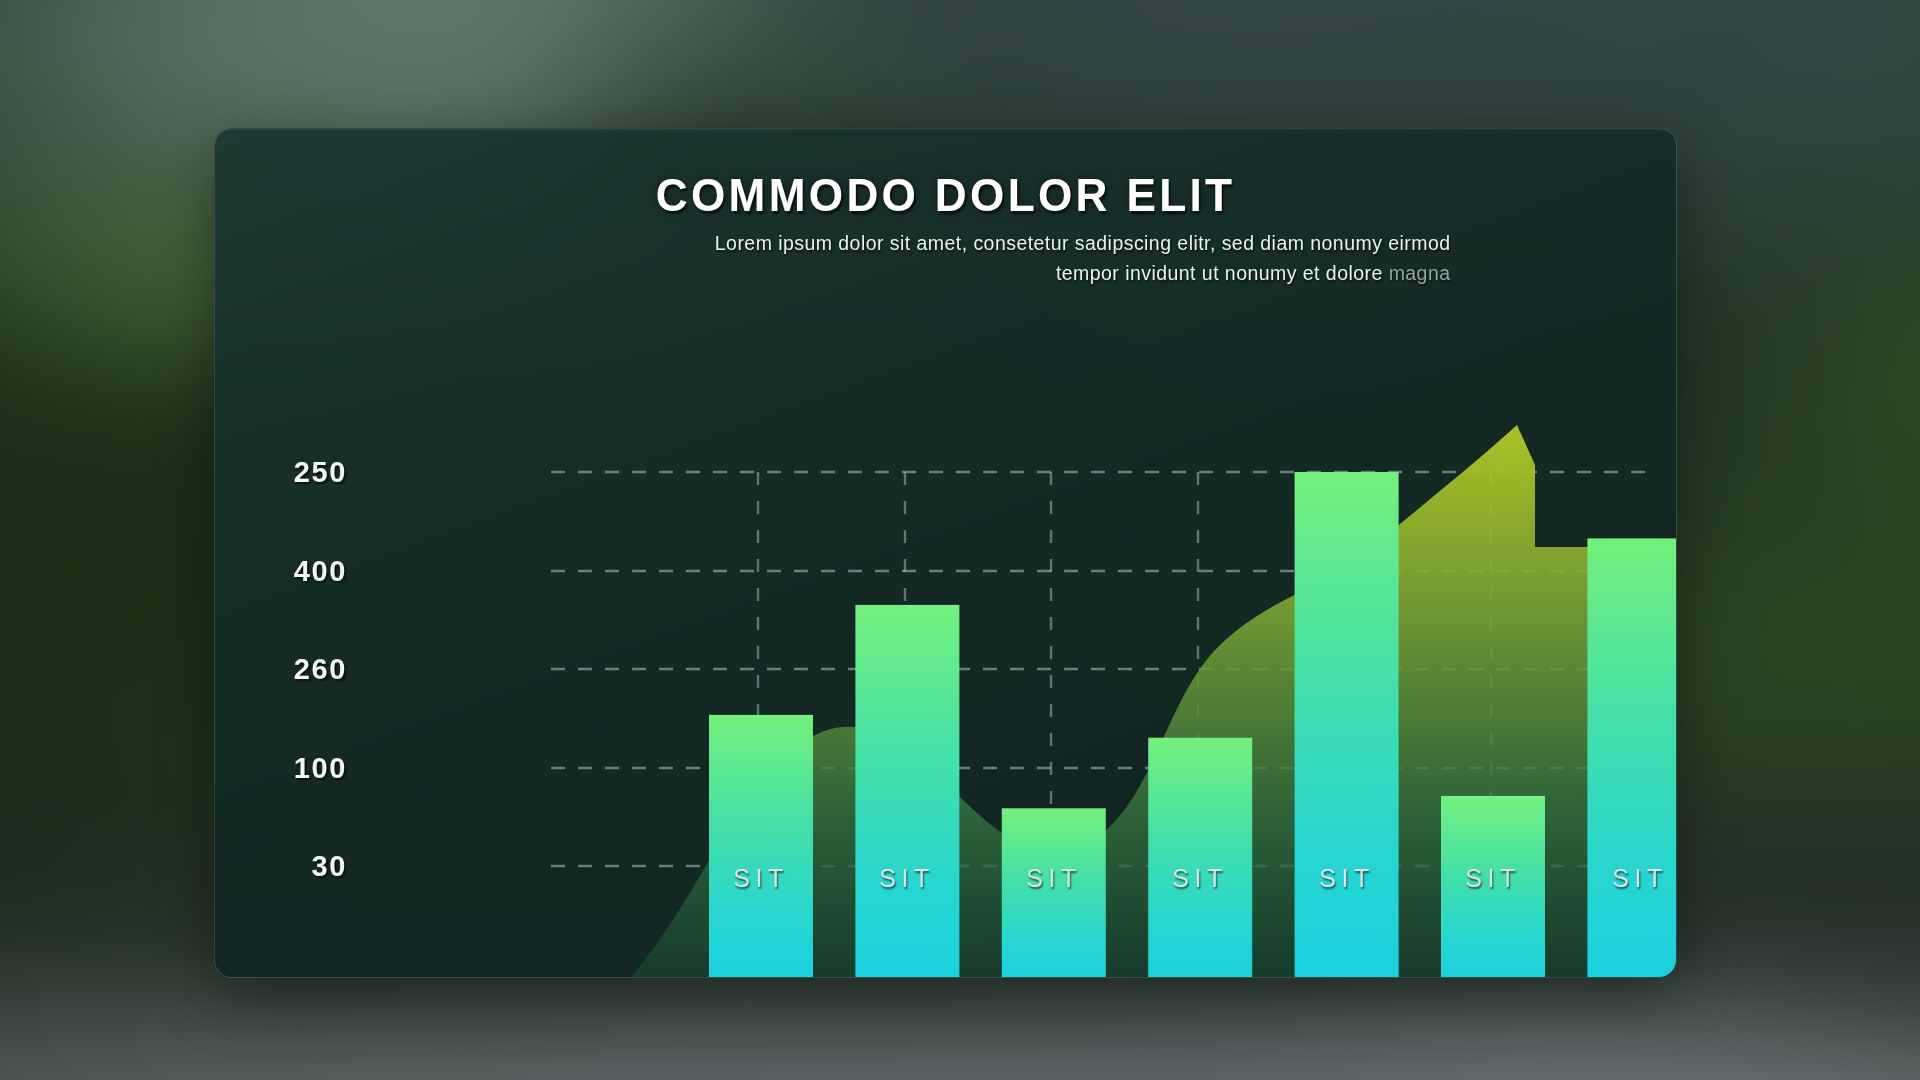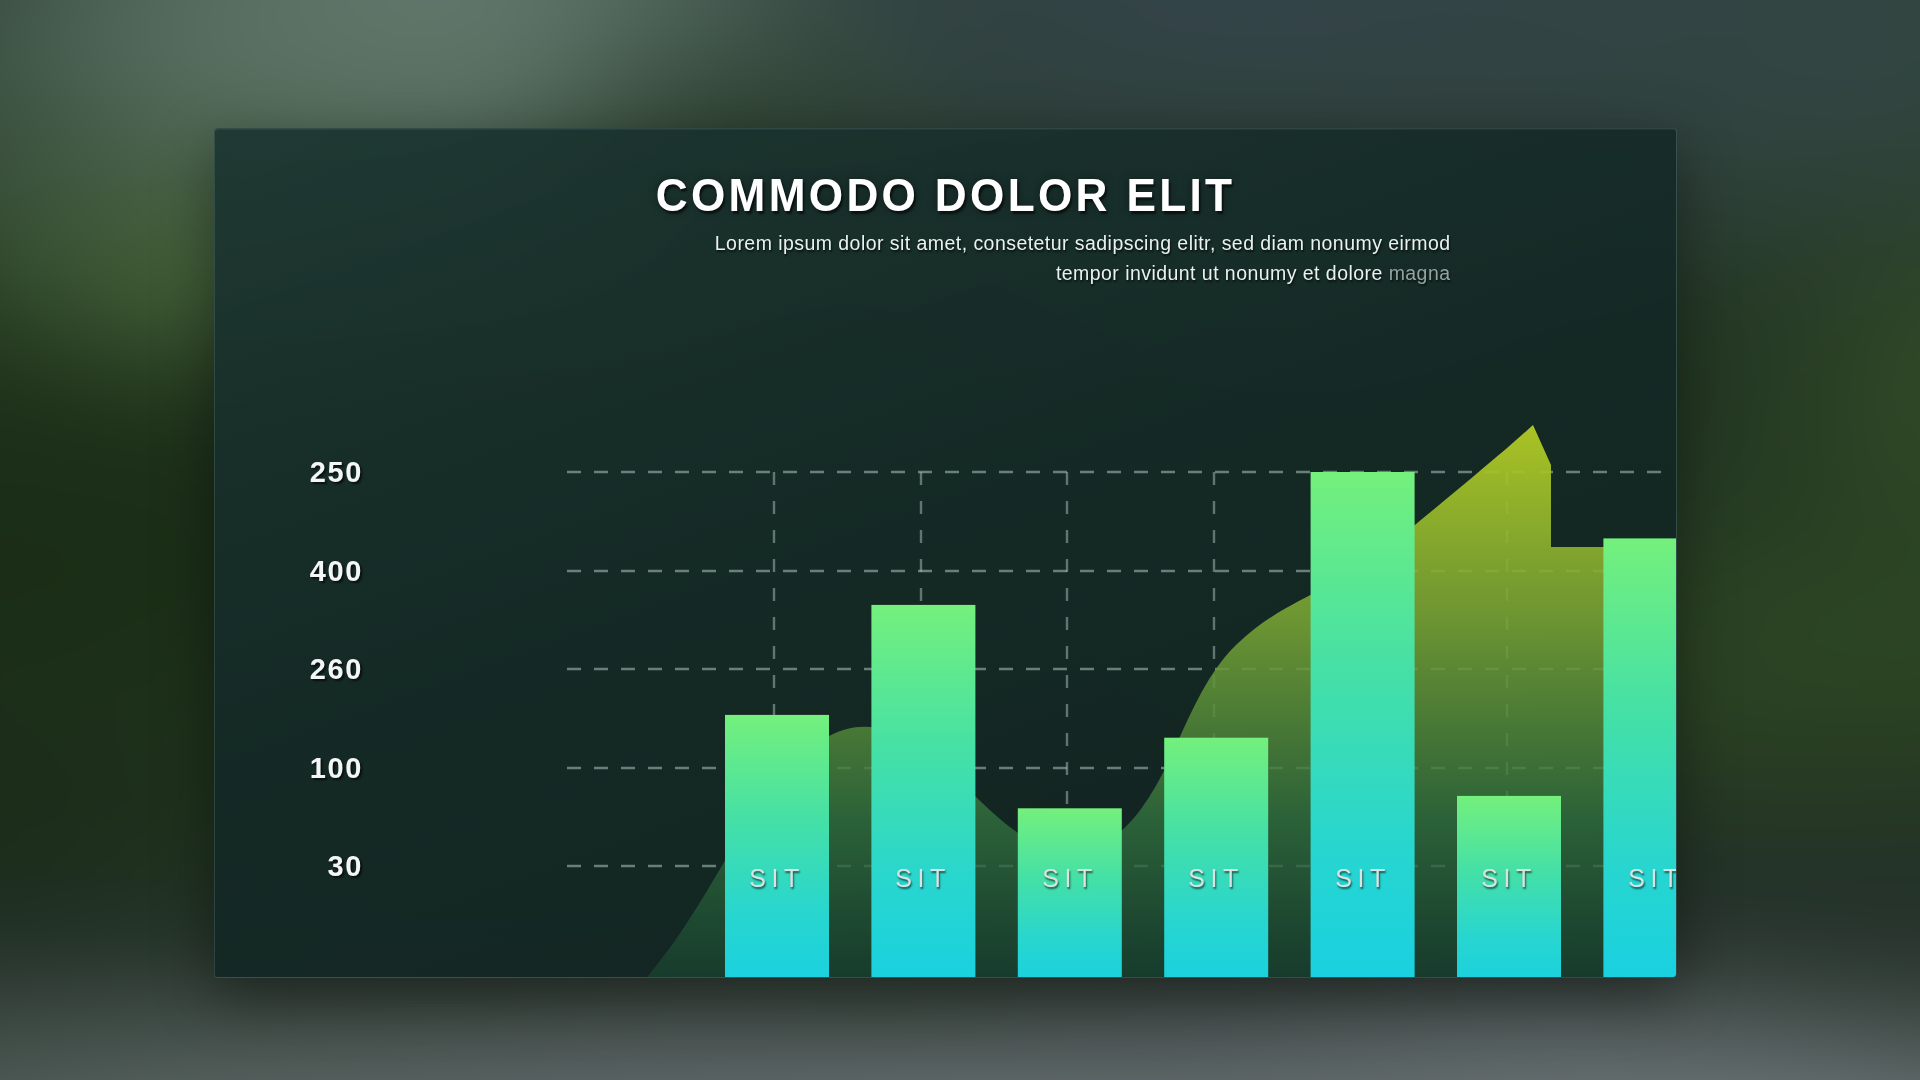--- a/index.html
+++ b/index.html
@@ -39,21 +39,21 @@
       radial-gradient(ellipse 24% 12% at 75% 88%, rgba(128,136,140,.5) 0%, rgba(128,136,140,0) 72%);
   }
   .bg-dark { background:rgba(14,22,16,.22); }
   #backdrop .blurwrap { position:absolute; inset:0; filter:blur(46px) saturate(1.05); }
 
   
   #panel {
     position:absolute;
     left:214px; top:128px;
     width:1463px; height:850px;
-    border-radius:4px;
+    border-radius:18px;
     background:linear-gradient(160deg, rgba(27,52,48,.90) 0%, rgba(20,41,38,.92) 45%, rgba(16,33,31,.94) 100%);
     border:1px solid rgba(150,190,185,.22);
     box-shadow:0 18px 60px rgba(0,0,0,.40), inset 0 1px 0 rgba(255,255,255,.05);
     z-index:2;
     overflow:hidden;
   }
 
   
   #chart-title {
     position:absolute; left:0; right:0; top:38px;
@@ -76,21 +76,21 @@
     line-height:1.52;
     letter-spacing:.45px;
     color:#e9f2ef;
     text-shadow:1px 2px 2px rgba(0,0,0,.6);
   }
   #chart-subtitle .dim { color:#93a3a0; }
 
   
   #plot {
     position:absolute;
-    left:16px; top:0; width:1463px; height:850px;
+    left:0; top:0; width:1463px; height:850px;
   }
   #plot svg { position:absolute; left:0; top:0; }
 
   .ylabel {
     position:absolute;
     right:0;
     width:92px;
     text-align:right;
     font-size:29px;
     font-weight:bold;

